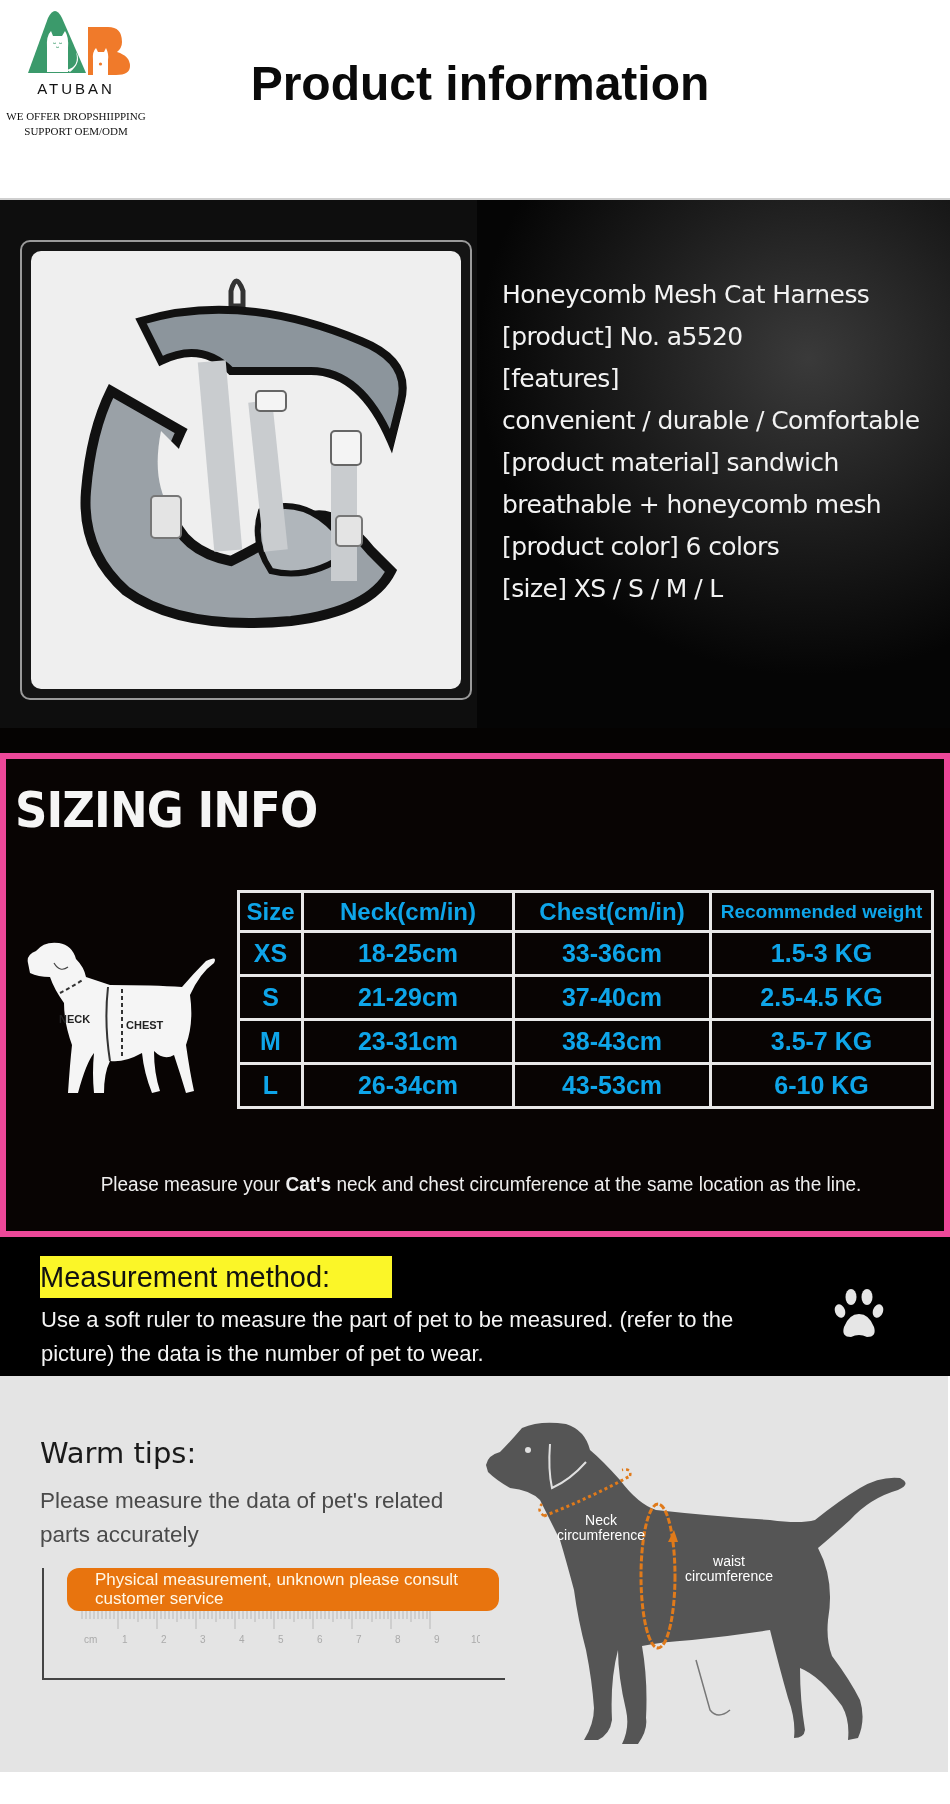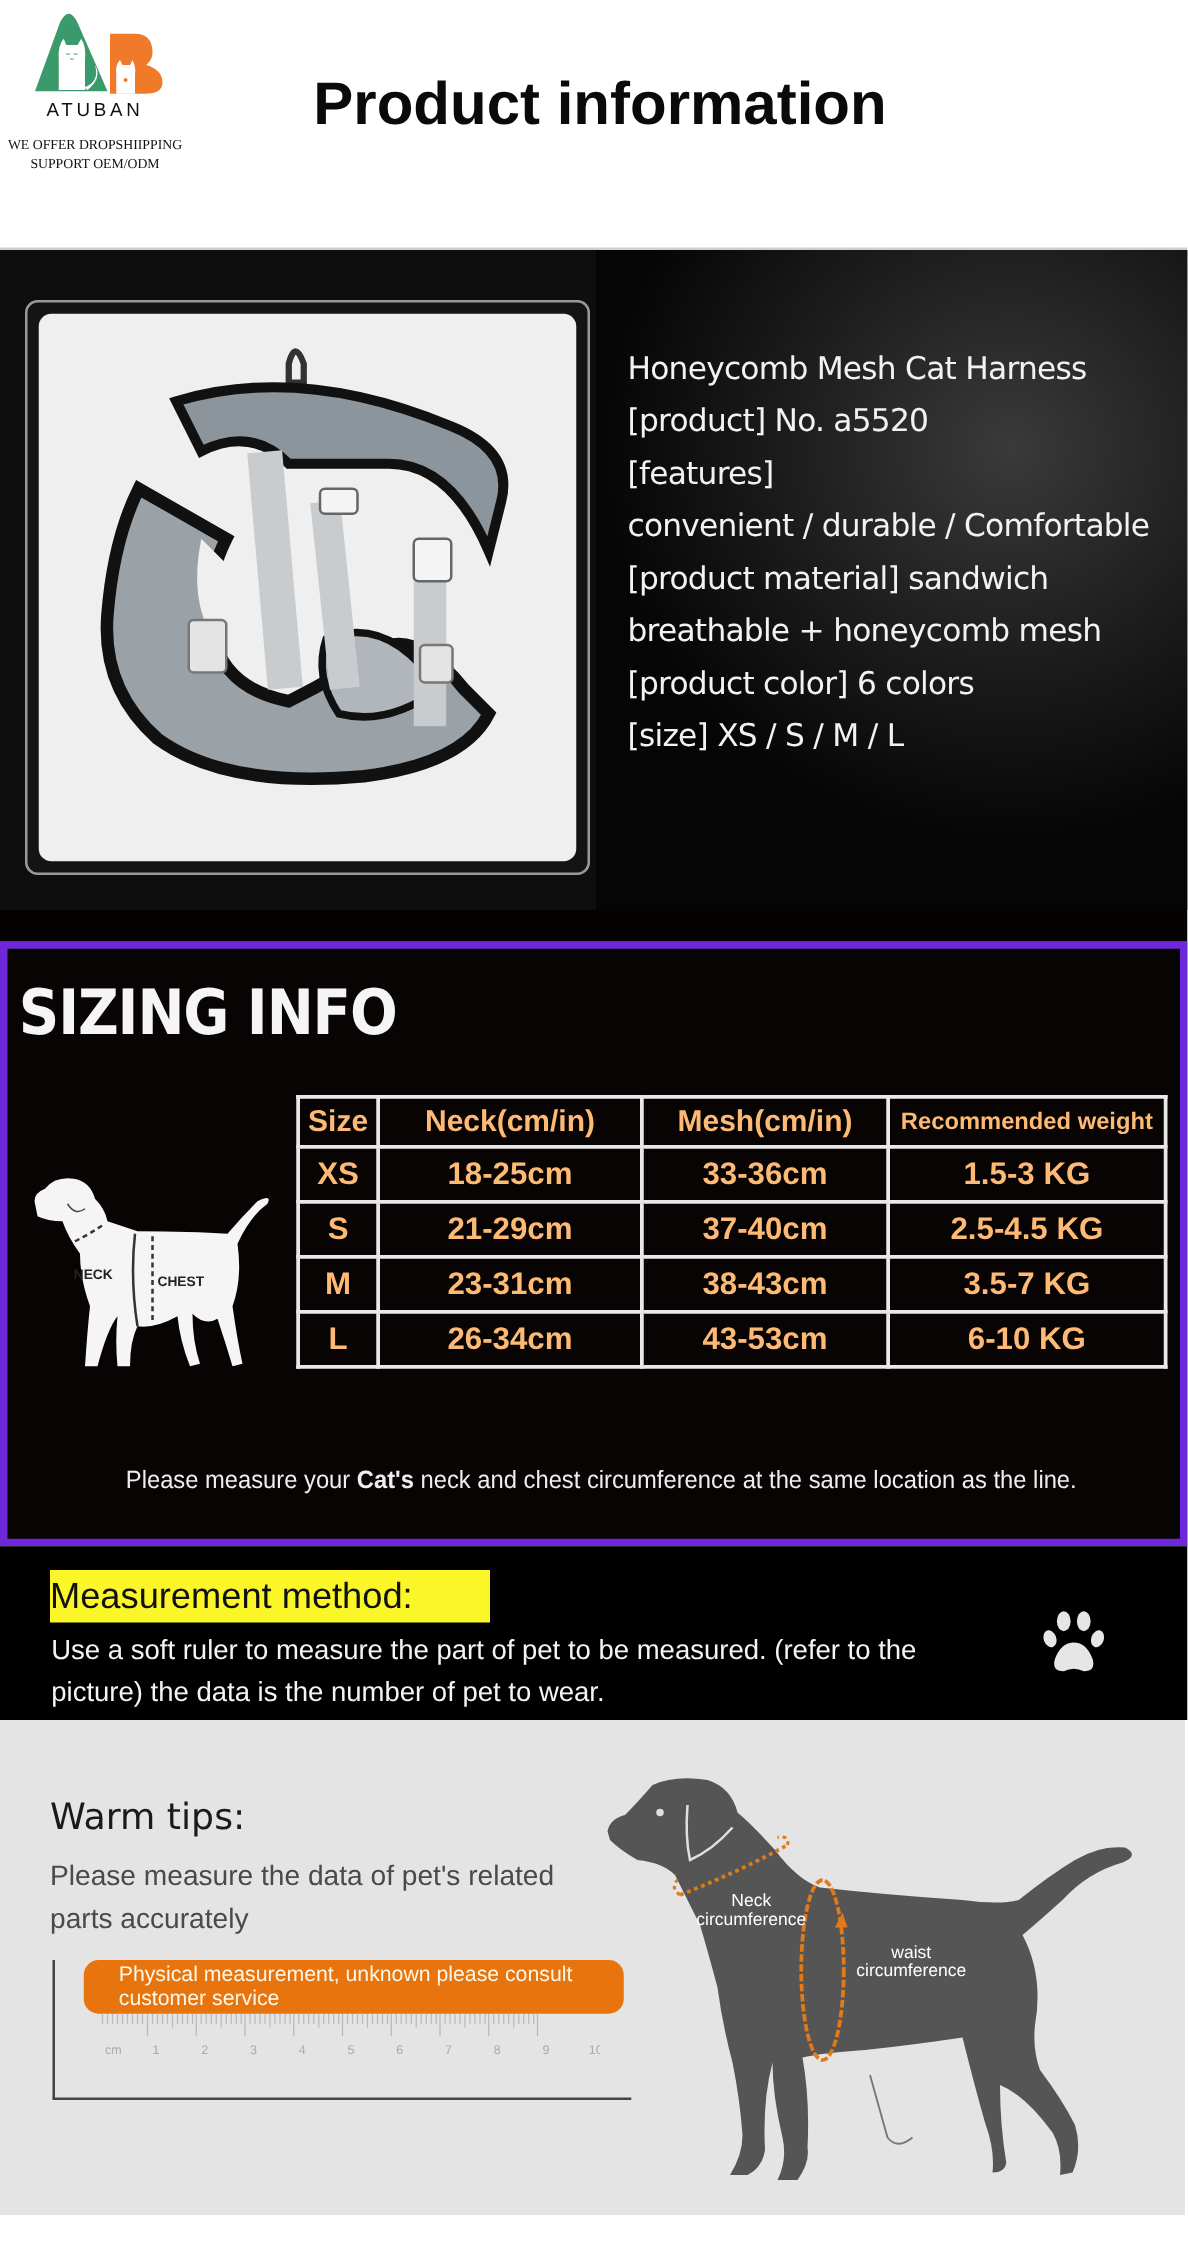--- a/index.html
+++ b/index.html
@@ -19,24 +19,24 @@
   #product { left: 0; top: 200px; width: 950px; height: 553px; background: #050302; }
   #product-left { left: 0; top: 0; width: 477px; height: 528px; background: #0e0e0e; }
   #product-right { left: 477px; top: 0; width: 473px; height: 528px;
     background: radial-gradient(ellipse 70% 60% at 70% 30%, #3a3a3a 0%, #1c1c1c 55%, #050505 100%); }
   #frame { left: 20px; top: 40px; width: 452px; height: 460px; border: 2px solid #9a9a9a; border-radius: 10px; background: #141414; }
   #photo { left: 9px; top: 9px; width: 430px; height: 438px; background: #efefef; border-radius: 10px; overflow: hidden; }
   #product-text { left: 502px; top: 74px; width: 440px; color: #f2f2f2; font-size: 25px; line-height: 42px; font-family: "DejaVu Sans", sans-serif; font-weight: normal; letter-spacing: -0.6px; }
   #product-text div { white-space: nowrap; }
 
   
-  #sizing { left: 0; top: 753px; width: 950px; height: 484px; background: #080403; border: 6px solid #6d28d9; }
+  #sizing { left: 0; top: 753px; width: 950px; height: 484px; background: #080403; border: 6px solid #ec4899; }
   #sizing-title { left: 9px; top: 22px; font-size: 50px; font-weight: bold; color: #f5f5f5; letter-spacing: -1px; font-family: "DejaVu Sans", sans-serif; transform: scaleX(0.9); transform-origin: left; }
   #sizing-dog { left: 8px; top: 174px; width: 204px; height: 166px; }
-  #size-table { left: 231px; top: 117px; border-collapse: collapse; color: #fdba74; }
+  #size-table { left: 231px; top: 131px; border-collapse: collapse; color: #0ea5e9; }
   #size-table td, #size-table th { border: 3px solid #e8e8e8; text-align: center; font-weight: bold; font-size: 25px; height: 44px; padding: 0; }
   #size-table th { font-size: 24px; font-weight: bold; height: 40px; }
   #size-table th.small { font-size: 19px; }
   #size-caption { left: 50px; top: 414px; width: 850px; text-align: center; font-size: 20px; color: #eeeeee; transform: scaleX(0.95); }
   #size-caption b { font-weight: bold; }
 
   
   #method { left: 0; top: 1237px; width: 950px; height: 139px; background: #000; }
   #method-banner { left: 40px; top: 19px; width: 352px; height: 42px; background: #fbf628; color: #111; font-size: 29px; line-height: 42px; padding-left: 0; }
   #method-text { left: 41px; top: 66px; width: 760px; color: #f4f4f4; font-size: 22px; line-height: 34px; }
@@ -132,21 +132,21 @@
     <path d="M108 56 L108 126" stroke="#333" stroke-dasharray="4 3" fill="none" stroke-width="2"></path>
     <text x="45" y="90" font-size="11" font-weight="bold" fill="#222" font-family="Liberation Sans, sans-serif">NECK</text>
     <text x="112" y="96" font-size="11" font-weight="bold" fill="#222" font-family="Liberation Sans, sans-serif">CHEST</text>
   </svg>
 
   <table id="size-table" class="abs">
     <tbody>
         <tr>
       <th style="width:64px">Size</th>
       <th style="width:211px">Neck(cm/in)</th>
-      <th style="width:197px">Mesh(cm/in)</th>
+      <th style="width:197px">Chest(cm/in)</th>
       <th class="small" style="width:222px">Recommended weight</th>
     </tr>
     <tr>
       <td>XS</td>
       <td>18-25cm</td>
       <td>33-36cm</td>
       <td>1.5-3 KG</td>
     </tr>
     <tr>
       <td>S</td>

